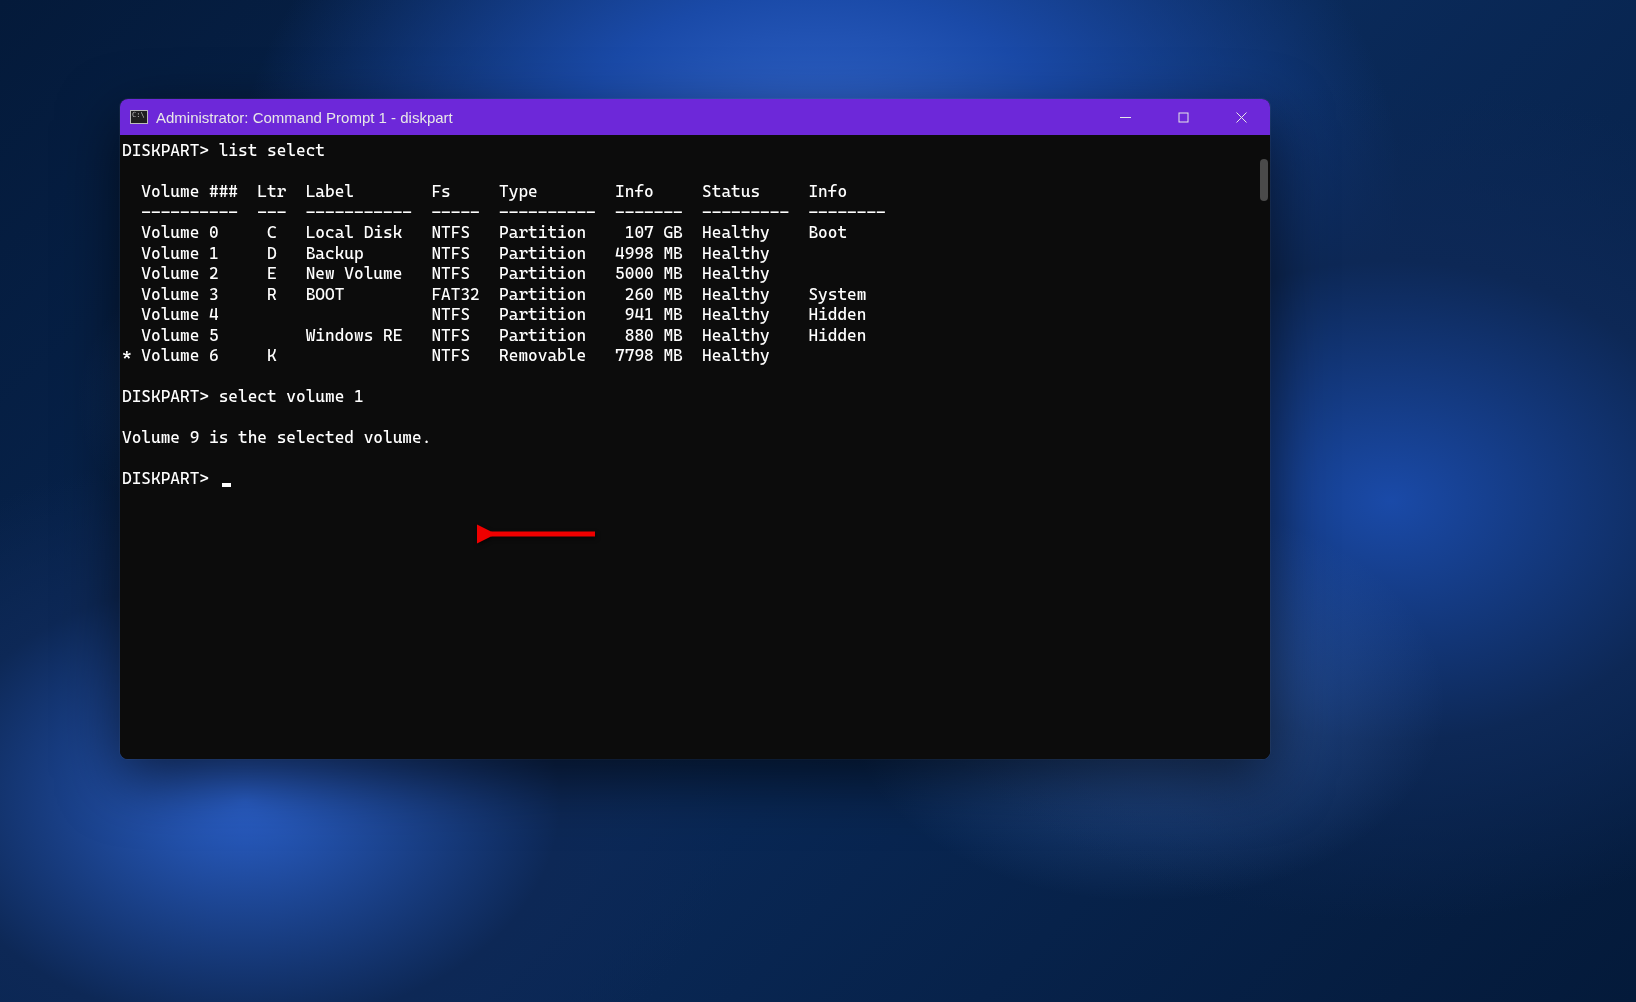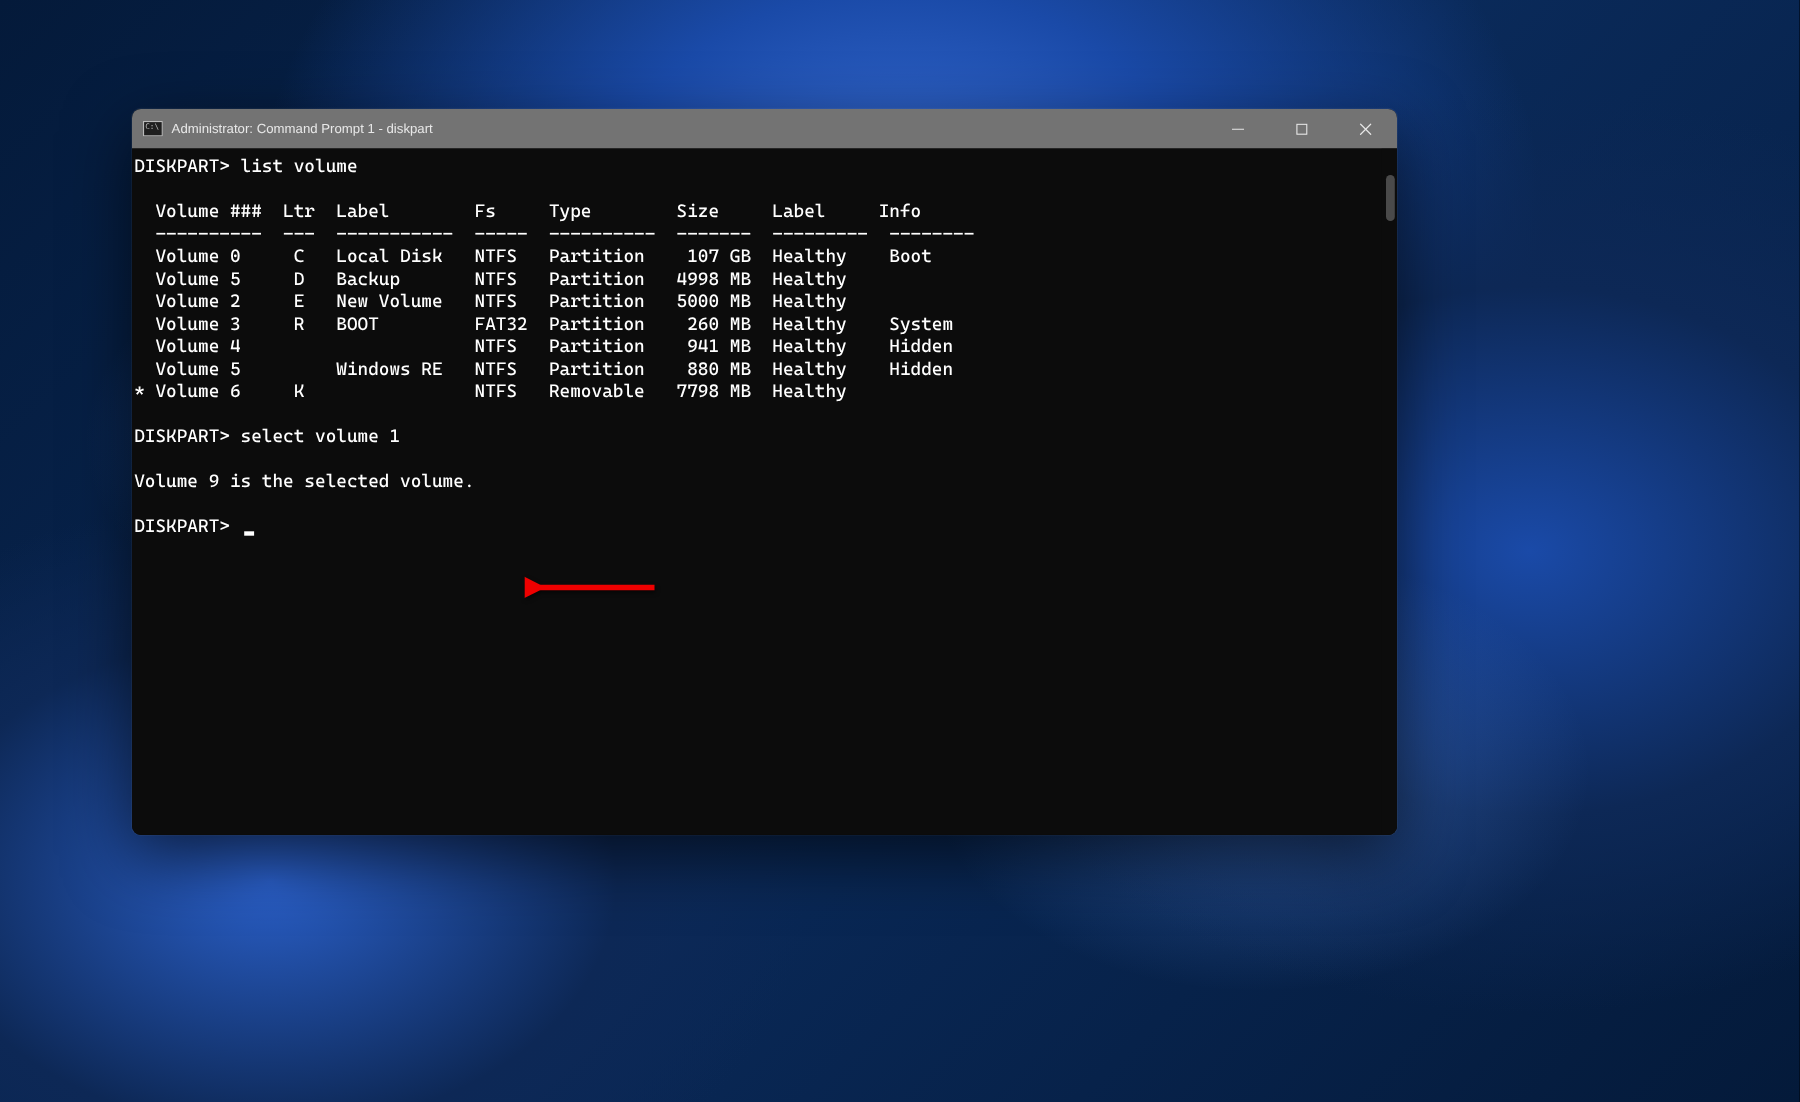--- a/index.html
+++ b/index.html
@@ -36,26 +36,26 @@
       height: 660px;
       background: #0c0c0c;
       border-radius: 8px;
       box-shadow: 0 20px 60px rgba(0,0,0,0.6), 0 0 0 1px rgba(255,255,255,0.06);
       display: flex;
       flex-direction: column;
       overflow: hidden;
     }
     .titlebar {
       height: 36px;
-      background: #737373;
+      background: #6d28d9;
       display: flex;
       align-items: center;
       padding-left: 10px;
       color: #e8e8e8;
-      font-size: 12px;
+      font-size: 15px;
       flex-shrink: 0;
     }
     .titlebar-icon {
       width: 18px;
       height: 14px;
       border: 1px solid #bbb;
       margin-right: 8px;
       position: relative;
       background: #1f1f1f;
     }
@@ -152,26 +152,26 @@
       <div class="win-btn close">
         <svg viewBox="0 0 11 11">
             <line x1="0.5" y1="0.5" x2="10.5" y2="10.5" stroke="currentColor" stroke-width="1"></line>
             <line x1="10.5" y1="0.5" x2="0.5" y2="10.5" stroke="currentColor" stroke-width="1"></line>
           </svg>
       </div>
     </div>
   </div>
 
   <div class="terminal-body">
-    <div class="terminal-content"><span>DISKPART&gt;</span> <span>list volume</span>
+    <div class="terminal-content"><span>DISKPART&gt;</span> <span>list select</span>
 
-<span>  Volume ###  Ltr  Label        Fs     Type        Size     Label     Info</span>
+<span>  Volume ###  Ltr  Label        Fs     Type        Info     Status     Info</span>
 <span>  ----------  ---  -----------  -----  ----------  -------  ---------  --------</span>
 <span>  Volume 0     C   Local Disk   NTFS   Partition    107 GB  Healthy    Boot</span>
-<span>  Volume 5     D   Backup       NTFS   Partition   4998 MB  Healthy</span>
+<span>  Volume 1     D   Backup       NTFS   Partition   4998 MB  Healthy</span>
 <span>  Volume 2     E   New Volume   NTFS   Partition   5000 MB  Healthy</span>
 <span>  Volume 3     R   BOOT         FAT32  Partition    260 MB  Healthy    System</span>
 <span>  Volume 4                      NTFS   Partition    941 MB  Healthy    Hidden</span>
 <span>  Volume 5         Windows RE   NTFS   Partition    880 MB  Healthy    Hidden</span>
 <span>* Volume 6     K                NTFS   Removable   7798 MB  Healthy</span>
 
 <span>DISKPART&gt;</span> <span>select volume 1</span>
 
 <span>Volume 9 is the selected volume.</span>
 

